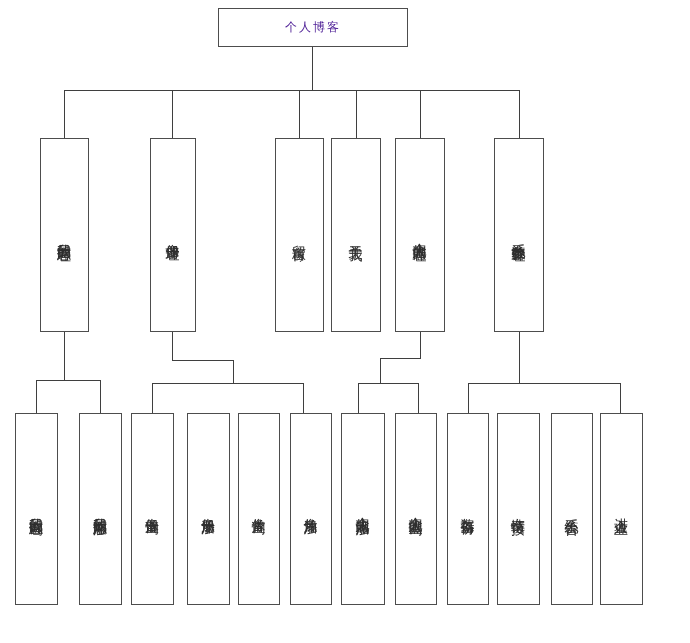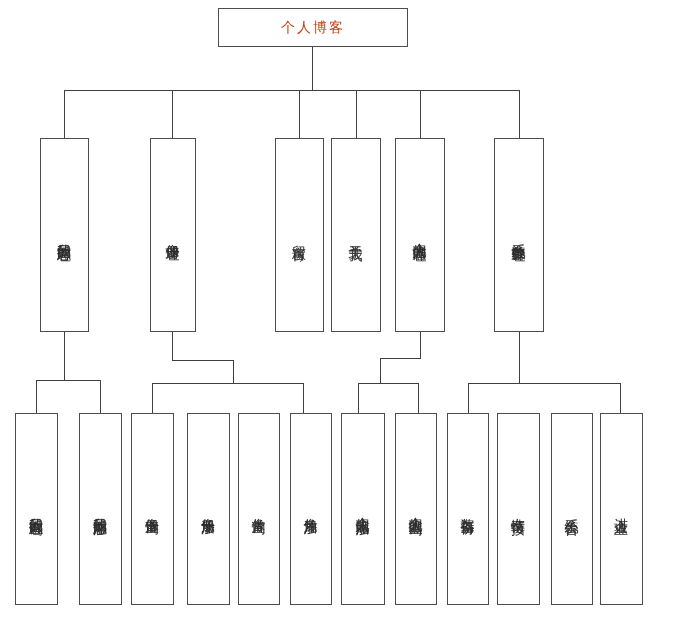--- a/index.html
+++ b/index.html
@@ -14,23 +14,23 @@
   .node {
     position: absolute;
     box-sizing: border-box;
     border: 1px solid #4d4d4d;
     background: #ffffff;
     display: flex;
     align-items: center;
     justify-content: center;
   }
   .hlabel {
-    font-size: 14px;
+    font-size: 12px;
     letter-spacing: 2px;
-    color: #c2410c;
+    color: #4c1d95;
     white-space: nowrap;
   }
   .vlabel {
     writing-mode: vertical-rl;
     text-orientation: upright;
     font-size: 14px;
     letter-spacing: 1px;
     color: #2e2e2e;
     line-height: 22px;
   }

